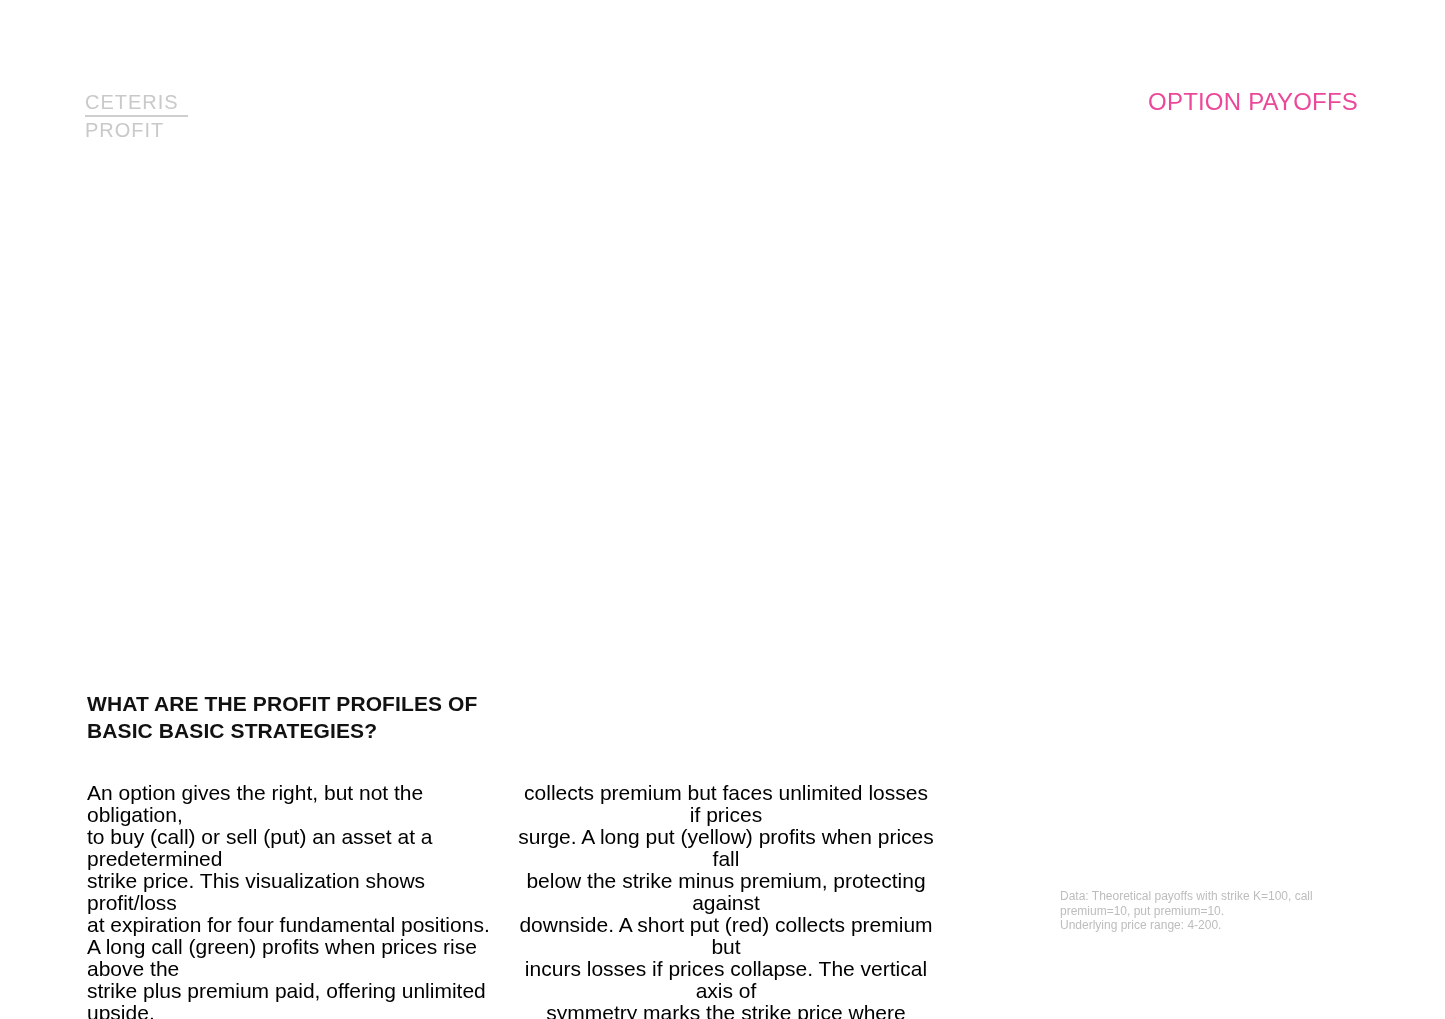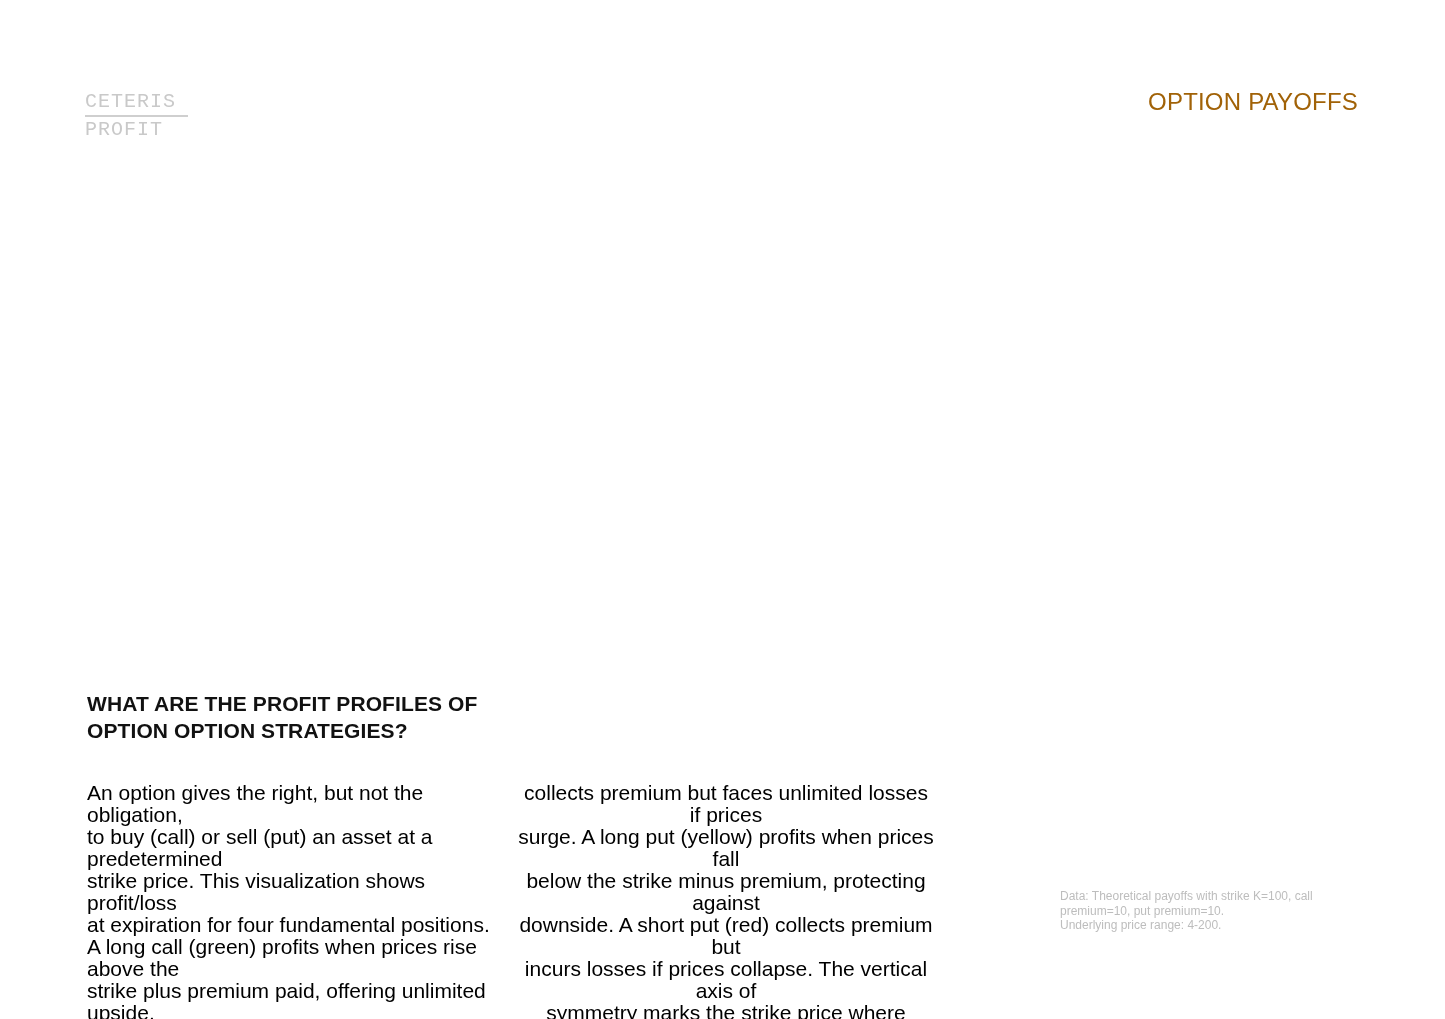--- a/index.html
+++ b/index.html
@@ -14,41 +14,41 @@
       overflow: hidden;
       font-family: "Liberation Sans", "DejaVu Sans", sans-serif;
       color: #111111;
     }
     .logo {
       position: absolute;
       left: 85px;
       top: 90px;
       width: 104px;
       color: #c9c9c9;
-      font-family: Liberation Mono, monospace;
+      font-family: Liberation Sans, sans-serif;
       font-size: 20px;
       letter-spacing: 1px;
       line-height: 24px;
     }
     .logo .line {
       display: block;
     }
     .logo .rule {
       height: 2px;
       background: #cfcfcf;
       margin: 1px 0 1px 0;
       width: 103px;
     }
     .page-title {
       position: absolute;
       right: 87px;
       top: 88px;
       font-size: 24px;
       letter-spacing: 0.2px;
-      color: #a16207;
+      color: #ec4899;
       white-space: nowrap;
     }
     .chart-area {
       position: absolute;
       left: 85px;
       top: 170px;
       width: 1275px;
       height: 500px;
       background: #ffffff;
     }
@@ -90,21 +90,21 @@
 <div class="logo">
   <span class="line">CETERIS</span>
   <div class="rule"></div>
   <span class="line">PROFIT</span>
 </div>
 
 <div class="page-title">OPTION PAYOFFS</div>
 
 <div class="chart-area"></div>
 
-<div class="question">WHAT ARE THE PROFIT PROFILES OF OPTION OPTION STRATEGIES?</div>
+<div class="question">WHAT ARE THE PROFIT PROFILES OF BASIC BASIC STRATEGIES?</div>
 
 <div class="body-col col-left">An option gives the right, but not the obligation,
 to buy (call) or sell (put) an asset at a predetermined
 strike price. This visualization shows profit/loss
 at expiration for four fundamental positions.
 A long call (green) profits when prices rise above the
 strike plus premium paid, offering unlimited upside.
 A short call (blue) is the mirror image: the seller</div>
 <div class="body-col col-right">collects premium but faces unlimited losses if prices
 surge. A long put (yellow) profits when prices fall

